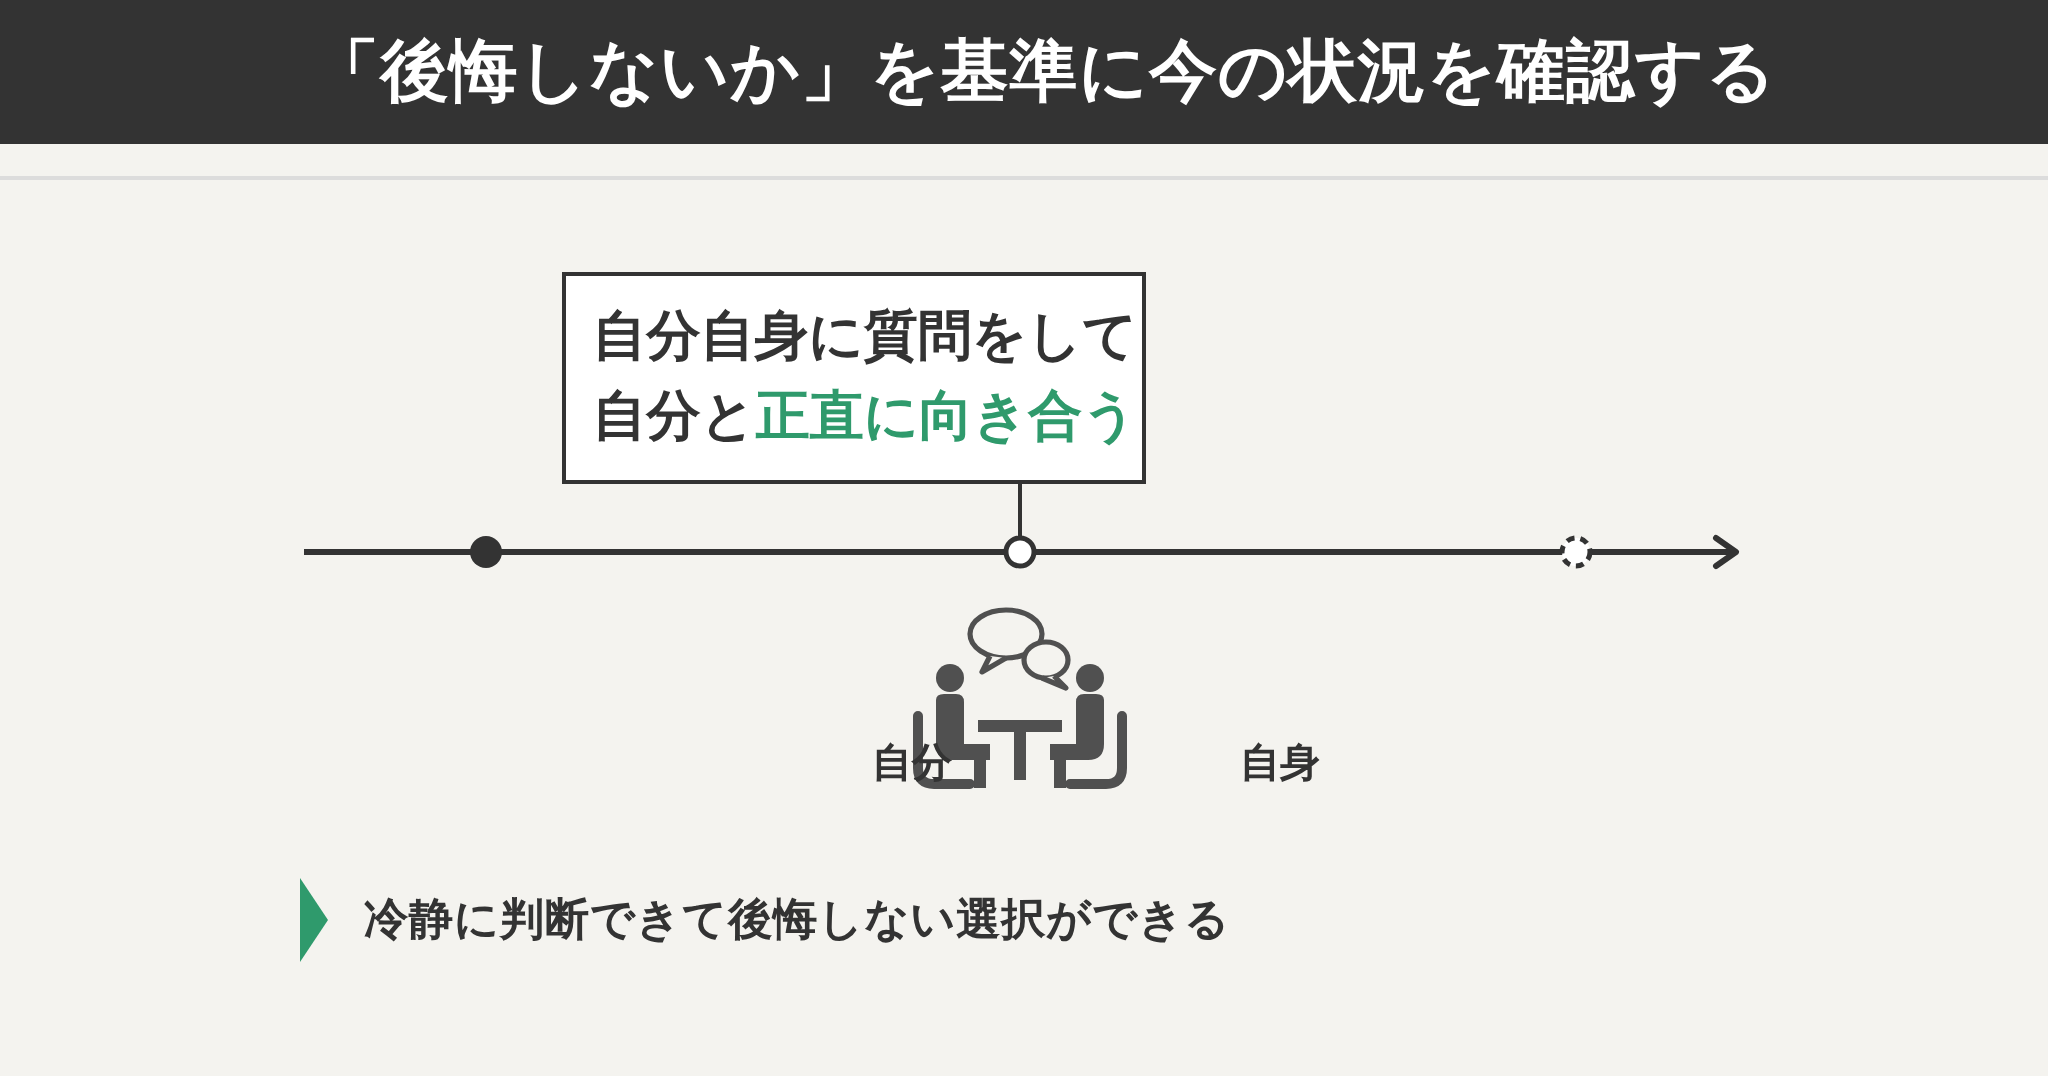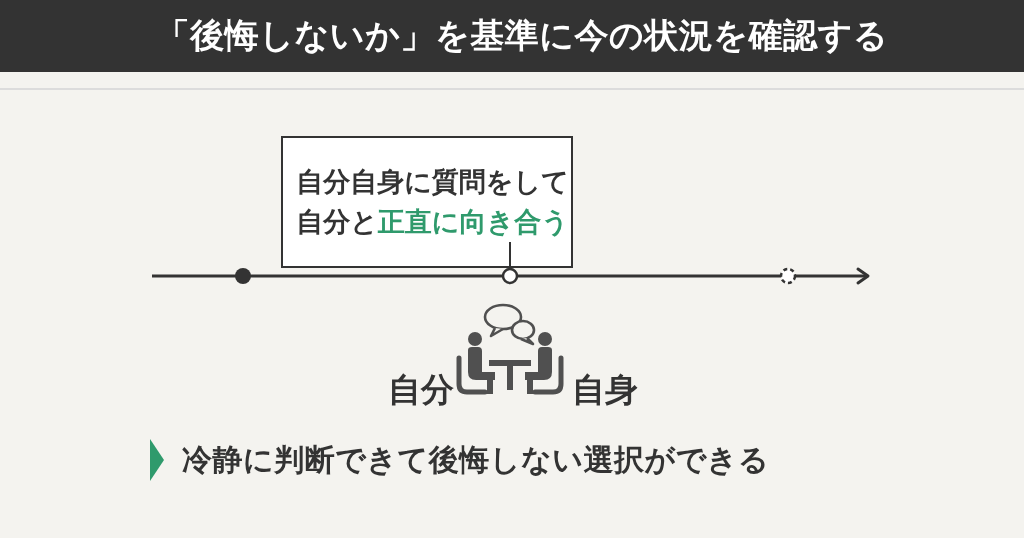--- a/index.html
+++ b/index.html
@@ -15,50 +15,50 @@
     display:flex; align-items:center; justify-content:center;
   }
   .header-title {
     color:#ffffff; font-size:34px; font-weight:bold; letter-spacing:0.5px;
     padding-left:20px;
   }
   .header-line {
     position:absolute; left:0; top:88px; width:1024px; height:2px; background:#dcdcdc;
   }
   .callout {
-    position:absolute; left:281px; top:136px; width:292px; height:132px;
+    position:absolute; left:281px; top:136px; width:292px; height:106px;
     background:#ffffff; border:2px solid #333333; box-sizing:border-box;
     display:flex; flex-direction:column; align-items:center; justify-content:center;
     font-size:27px; font-weight:bold; color:#333333; line-height:40px;padding-left:11px;
   }
   .callout .accent { color:#2f9a6c; }
   .stem {
     position:absolute; left:509px; top:242px; width:2px; height:27px; background:#333333;
   }
   .timeline {
     position:absolute; left:0; top:0; width:1024px; height:538px; pointer-events:none;
   }
   .people-icon {
     position:absolute; left:455px; top:296px; width:110px; height:108px;
   }
   .label-left, .label-right {
-    position:absolute; top:368px; font-size:33px; font-weight:bold; color:#333333;
+    position:absolute; top:368px; font-size:20px; font-weight:bold; color:#333333;margin-left:48px;
   }
   .label-left { left:388px; }
   .label-right { left:572px;text-align:center; }
   .conclusion {
     position:absolute; left:150px; top:437px; height:46px;
     display:flex; align-items:center;
   }
   .conclusion-marker {
     width:0; height:0; border-top:21px solid transparent; border-bottom:21px solid transparent;
     border-left:14px solid #2f9a6c; margin-right:18px;
   }
   .conclusion-text {
-    font-size:30px; font-weight:bold; color:#333333; letter-spacing:0.5px;
+    font-size:22px; font-weight:bold; color:#333333; letter-spacing:0.5px;
   }
 </style>
 </head>
 <body>
 
 <div class="header">
   <span class="header-title">「後悔しないか」を基準に今の状況を確認する</span>
 </div>
 <div class="header-line"></div>
 

